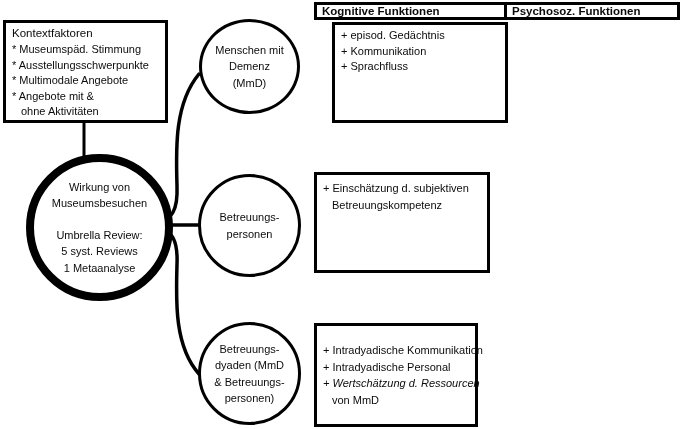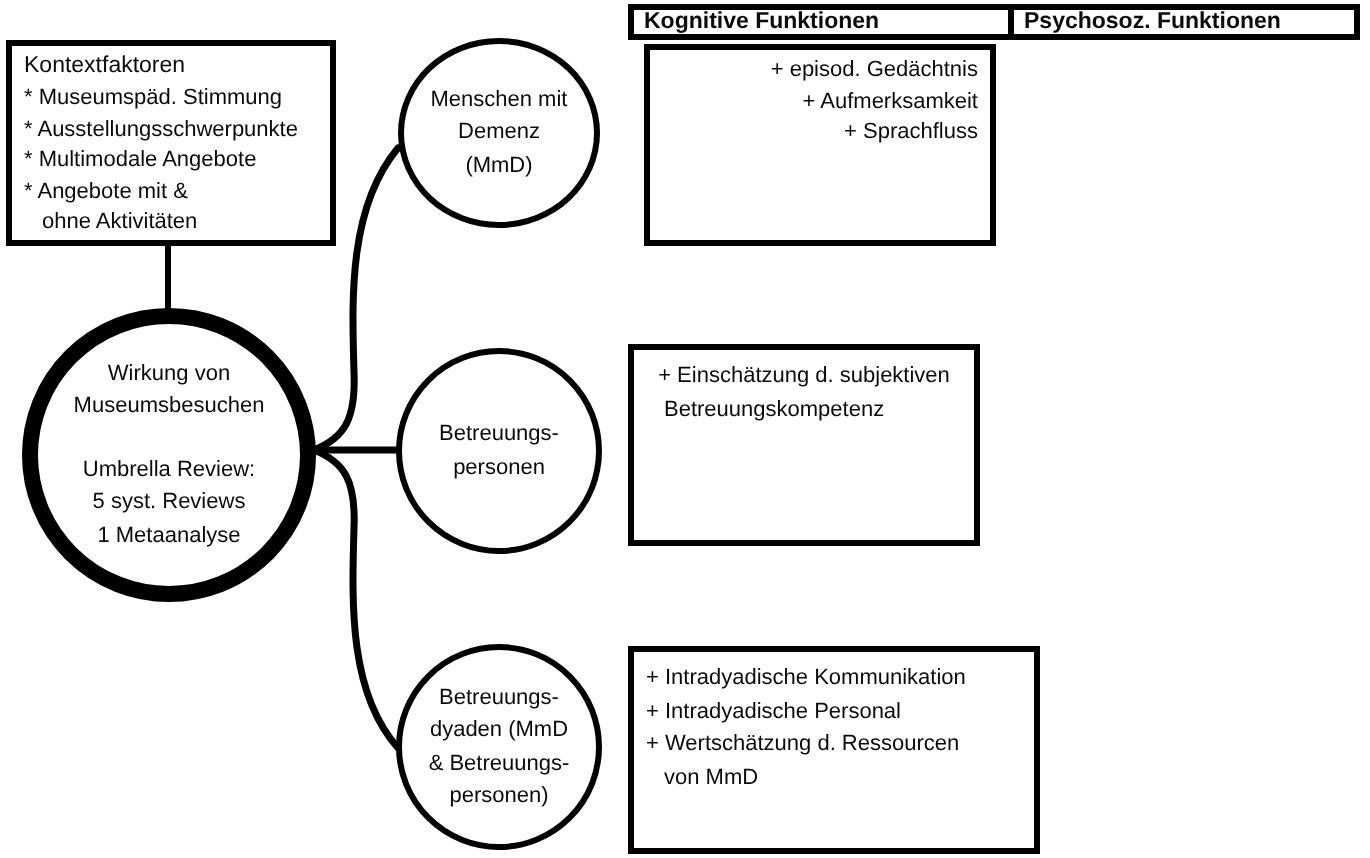--- a/index.html
+++ b/index.html
@@ -56,21 +56,21 @@
 
   <div class="box listbox" style="left:3px;top:20px;width:165px;height:103px;padding-top:2px;">
     <span class="kontext-title">Kontextfaktoren</span>
     <span class="bline">* Museumspäd. Stimmung</span>
     <span class="bline">* Ausstellungsschwerpunkte</span>
     <span class="bline">* Multimodale Angebote</span>
     <span class="bline">* Angebote mit &amp;</span>
     <span class="bline cont">ohne Aktivitäten</span>
   </div>
 
-  <div class="circle" style="left:11px;top:154px;width:147px;height:147px;">
+  <div class="circle" style="left:26px;top:154px;width:147px;height:147px;">
     <span class="cgroup">
       <span class="cline">Wirkung von</span>
       <span class="cline">Museumsbesuchen</span>
     </span>
     <span class="cgroup">
       <span class="cline">Umbrella Review:</span>
       <span class="cline">5 syst. Reviews</span>
       <span class="cline">1 Metaanalyse</span>
     </span>
   </div>
@@ -89,35 +89,35 @@
   <div class="circle" style="left:198px;top:322px;width:103px;height:103px;border-width:3.5px;">
     <span class="cline">Betreuungs-</span>
     <span class="cline">dyaden (MmD</span>
     <span class="cline">&amp; Betreuungs-</span>
     <span class="cline">personen)</span>
   </div>
 
   <div class="box titlebar" style="left:314px;top:2px;width:200px;height:18px;">
     <span>Kognitive Funktionen</span>
   </div>
-  <div class="box listbox" style="left:322px;top:22px;width:176px;height:101px;text-align:right;">
+  <div class="box listbox" style="left:332px;top:22px;width:176px;height:101px;">
     <span class="bline">+ episod. Gedächtnis</span>
-    <span class="bline">+ Aufmerksamkeit</span>
+    <span class="bline">+ Kommunikation</span>
     <span class="bline">+ Sprachfluss</span>
   </div>
 
   <div class="box titlebar" style="left:504px;top:2px;width:176px;height:18px;">
     <span>Psychosoz. Funktionen</span>
   </div>
 
   <div class="box listbox" style="left:314px;top:172px;width:176px;height:101px;padding-top:5px;">
-    <span class="bline" style="line-height:16.5px;text-align:center;">+ Einschätzung d. subjektiven</span>
+    <span class="bline" style="line-height:16.5px;">+ Einschätzung d. subjektiven</span>
     <span class="bline cont" style="line-height:16.5px;">Betreuungskompetenz</span>
   </div>
 
-  <div class="box listbox" style="left:314px;top:323px;width:206px;height:104px;padding-top:5px;">
+  <div class="box listbox" style="left:314px;top:323px;width:164px;height:104px;padding-top:16px;">
     <span class="bline" style="line-height:16.5px;">+ Intradyadische Kommunikation</span>
     <span class="bline" style="line-height:16.5px;">+ Intradyadische Personal</span>
-    <span class="bline" style="line-height:16.5px;">+ Wertschätzung d. Ressourcen</span>
+    <span class="bline" style="line-height:16.5px;font-style:italic;">+ Wertschätzung d. Ressourcen</span>
     <span class="bline cont" style="line-height:16.5px;">von MmD</span>
   </div>
 
 </div>
 
 </body></html>

